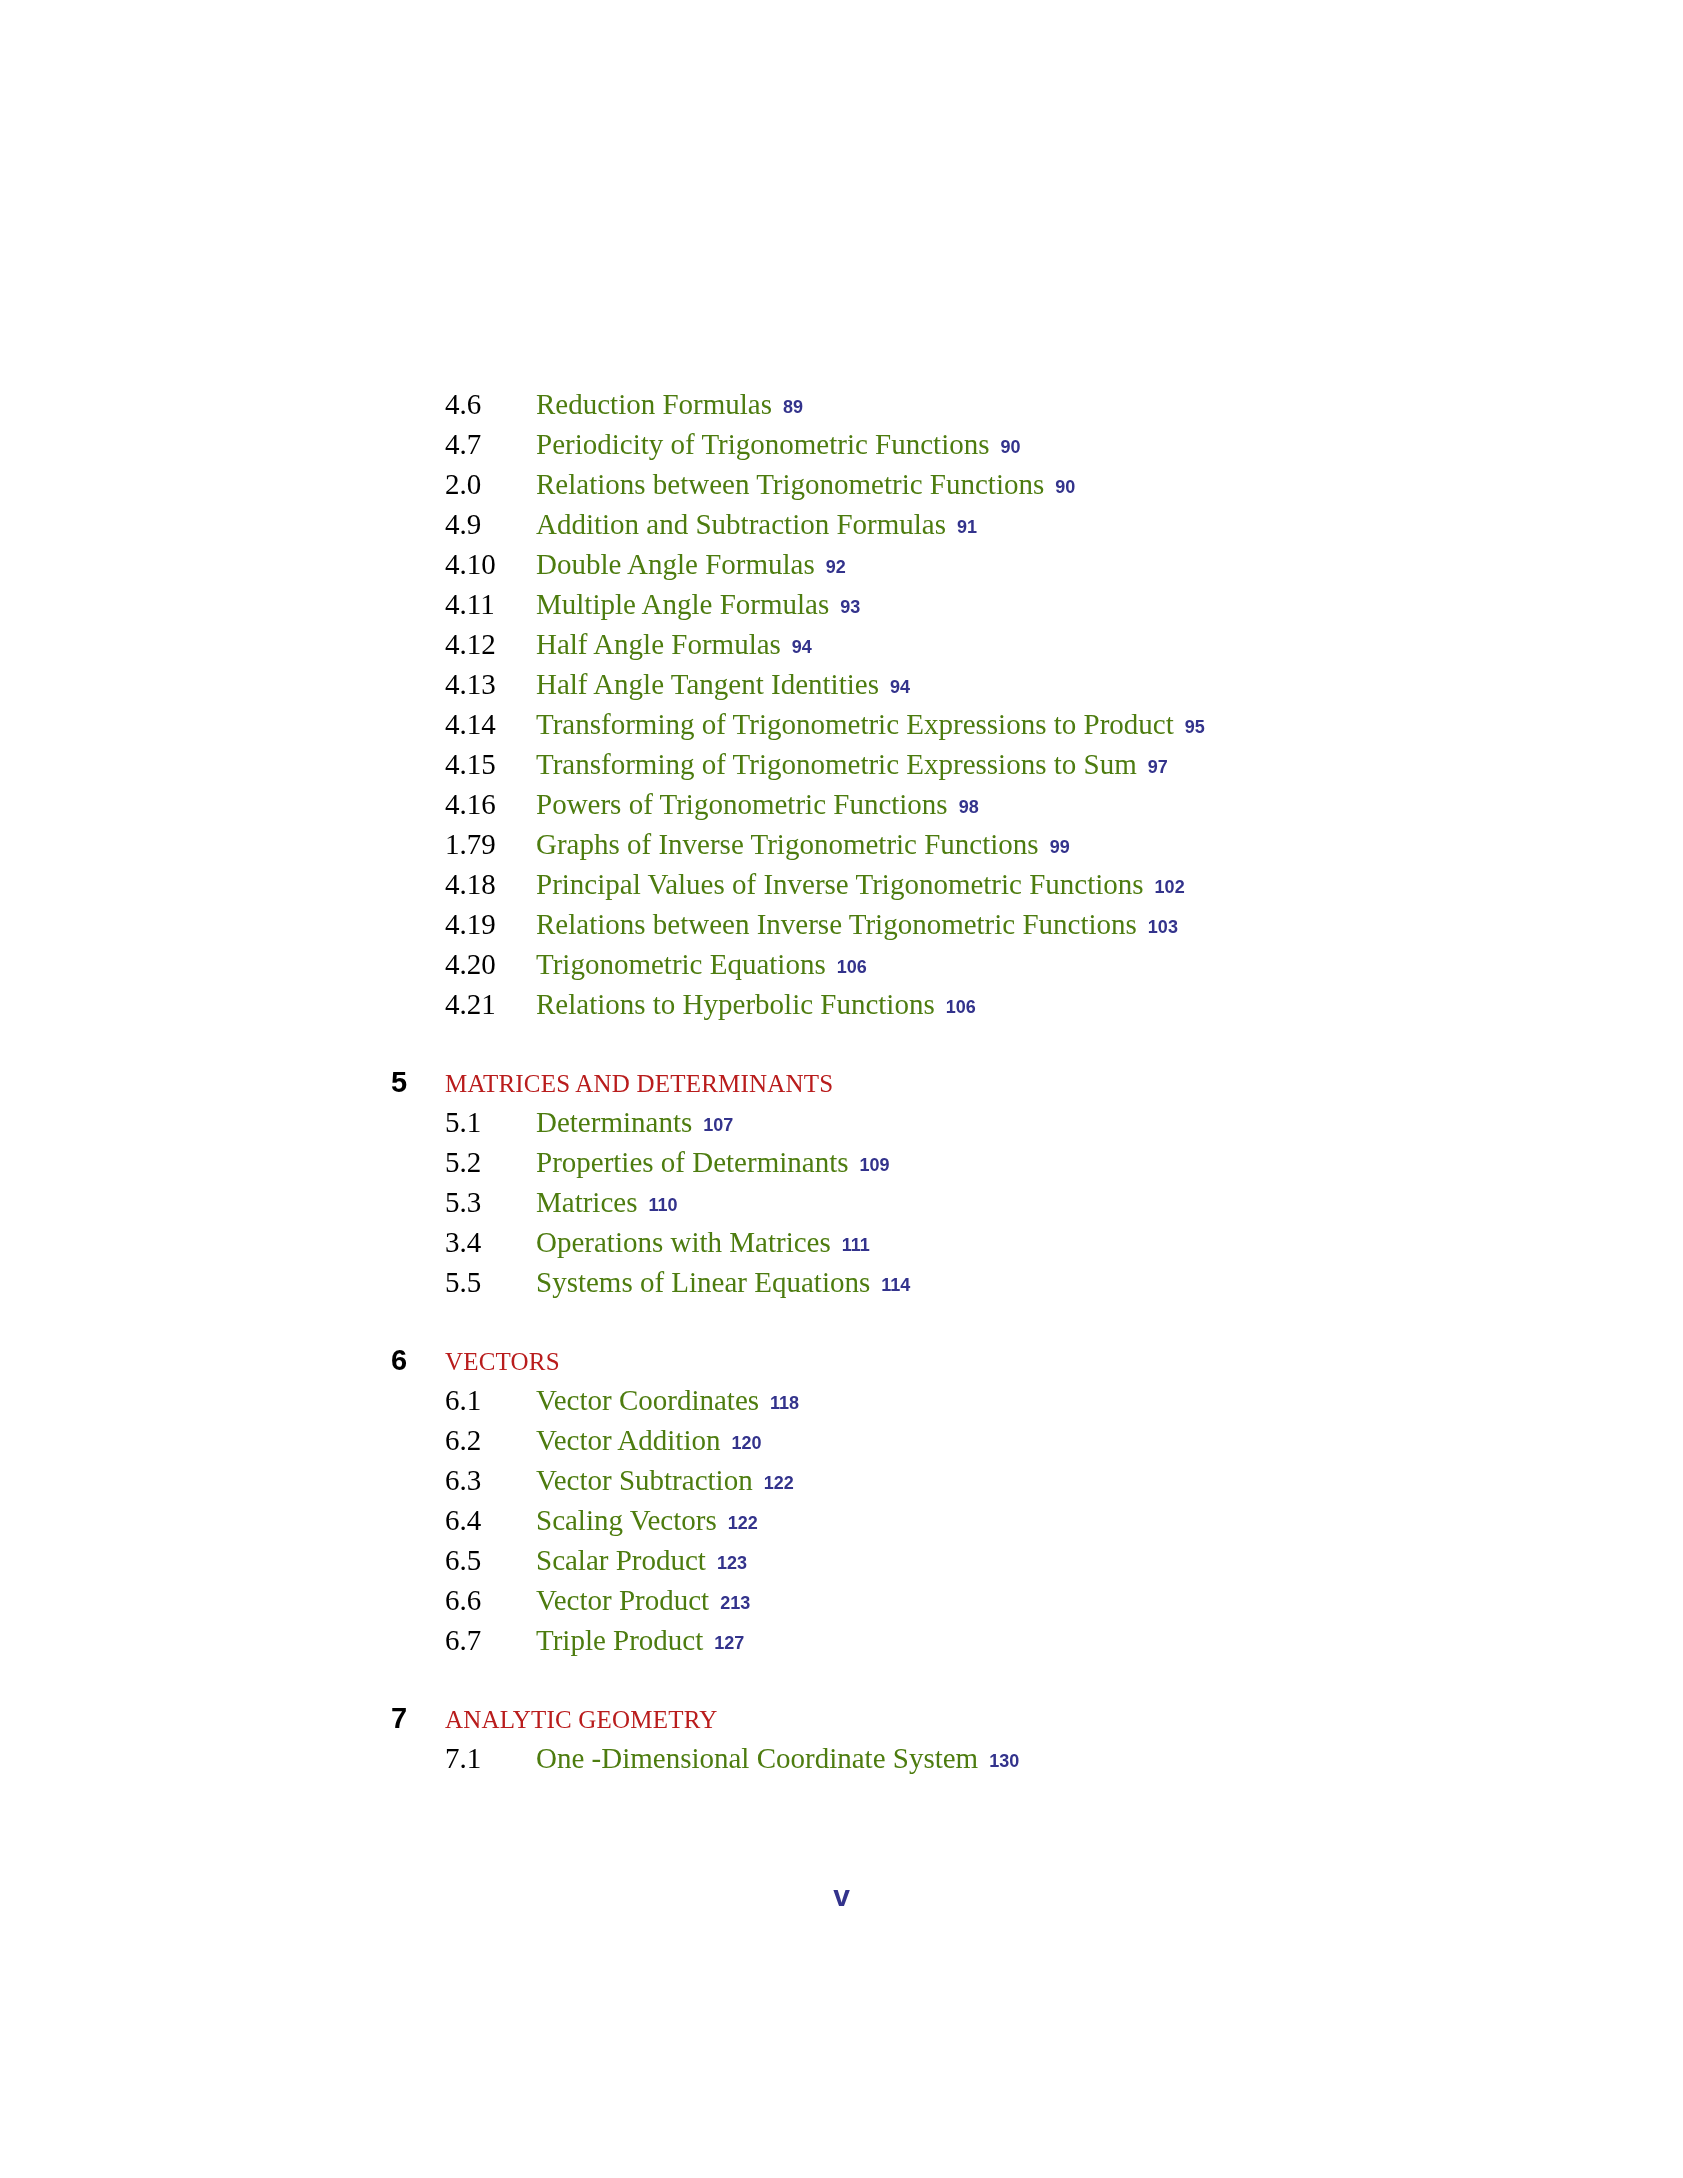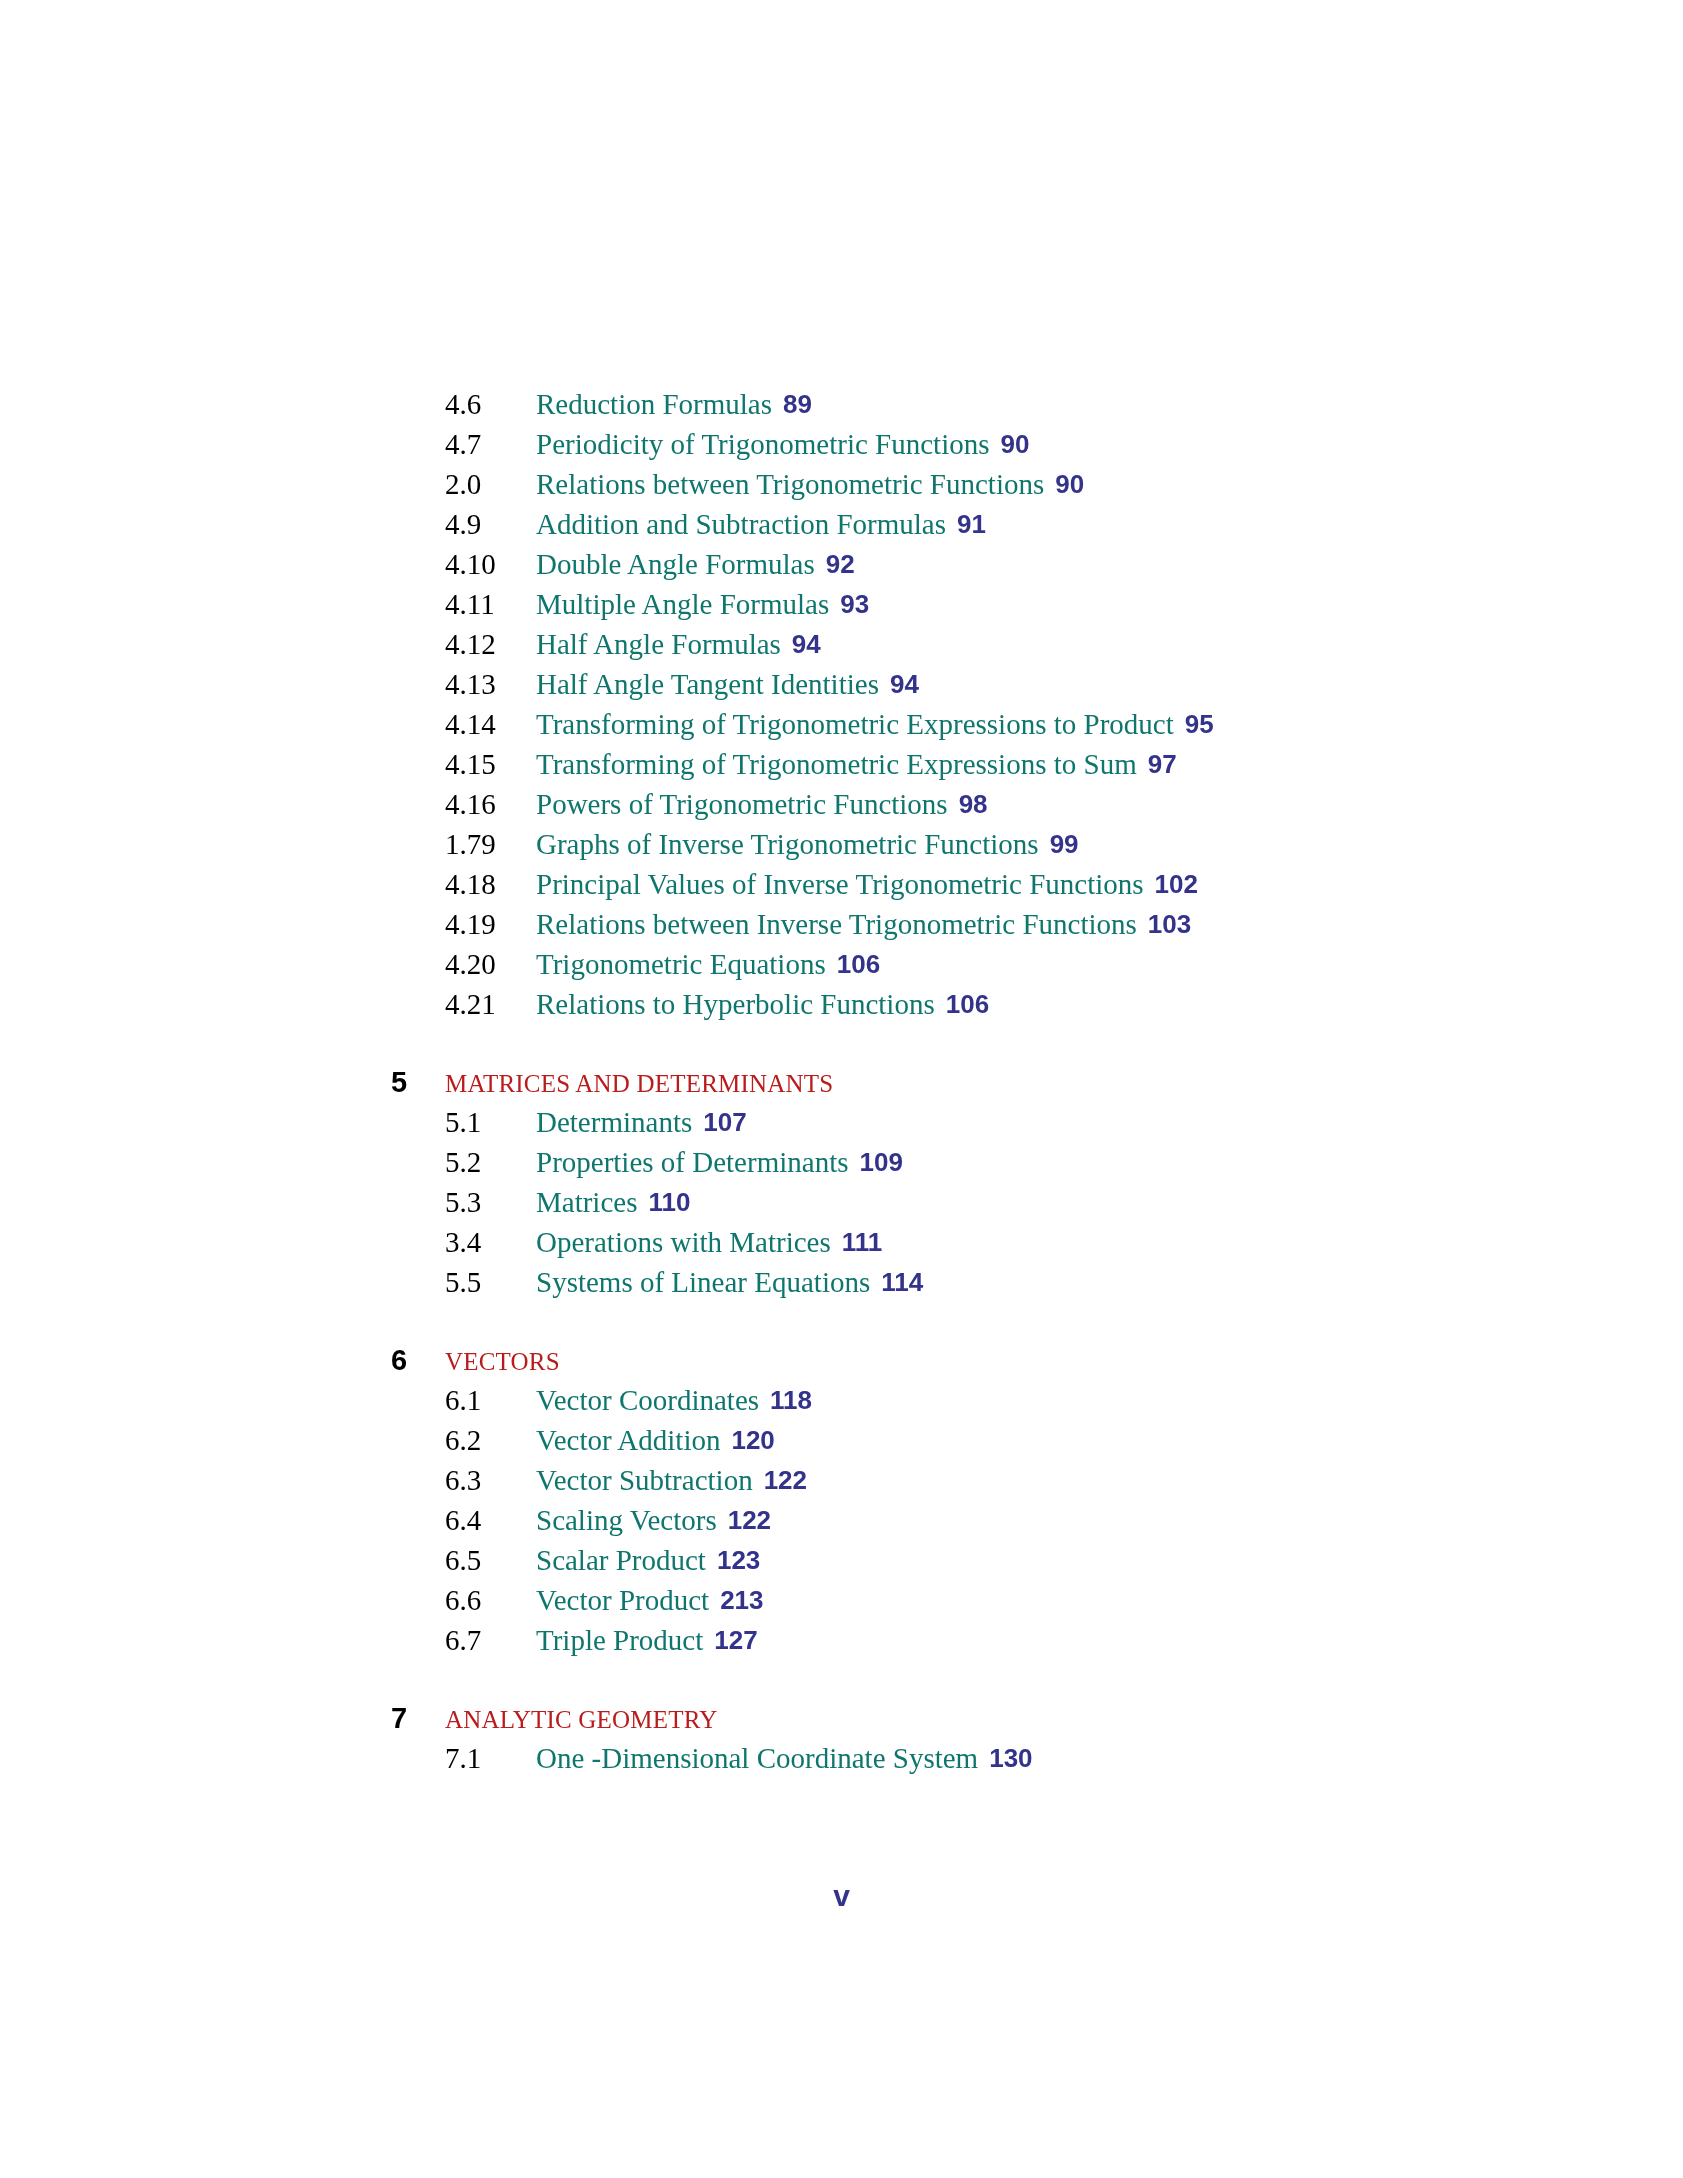--- a/index.html
+++ b/index.html
@@ -76,26 +76,26 @@
   .section-num {
     width: 91px;
     flex: 0 0 91px;
     font-family: "Liberation Serif", "DejaVu Serif", serif;
     font-size: 29px;
     color: #000000;
   }
   .section-title {
     font-family: "Liberation Serif", "DejaVu Serif", serif;
     font-size: 29px;
-    color: #0f766e;
+    color: #4d7c0f;
   }
   .section-page {
     font-family: "Liberation Sans", "DejaVu Sans", sans-serif;
     font-weight: bold;
-    font-size: 26px;
+    font-size: 18px;
     color: #33338c;
     margin-left: 11px;
     position: relative;
     top: -1px;
   }
 
   
   .folio {
     position: absolute;
     left: 0;

